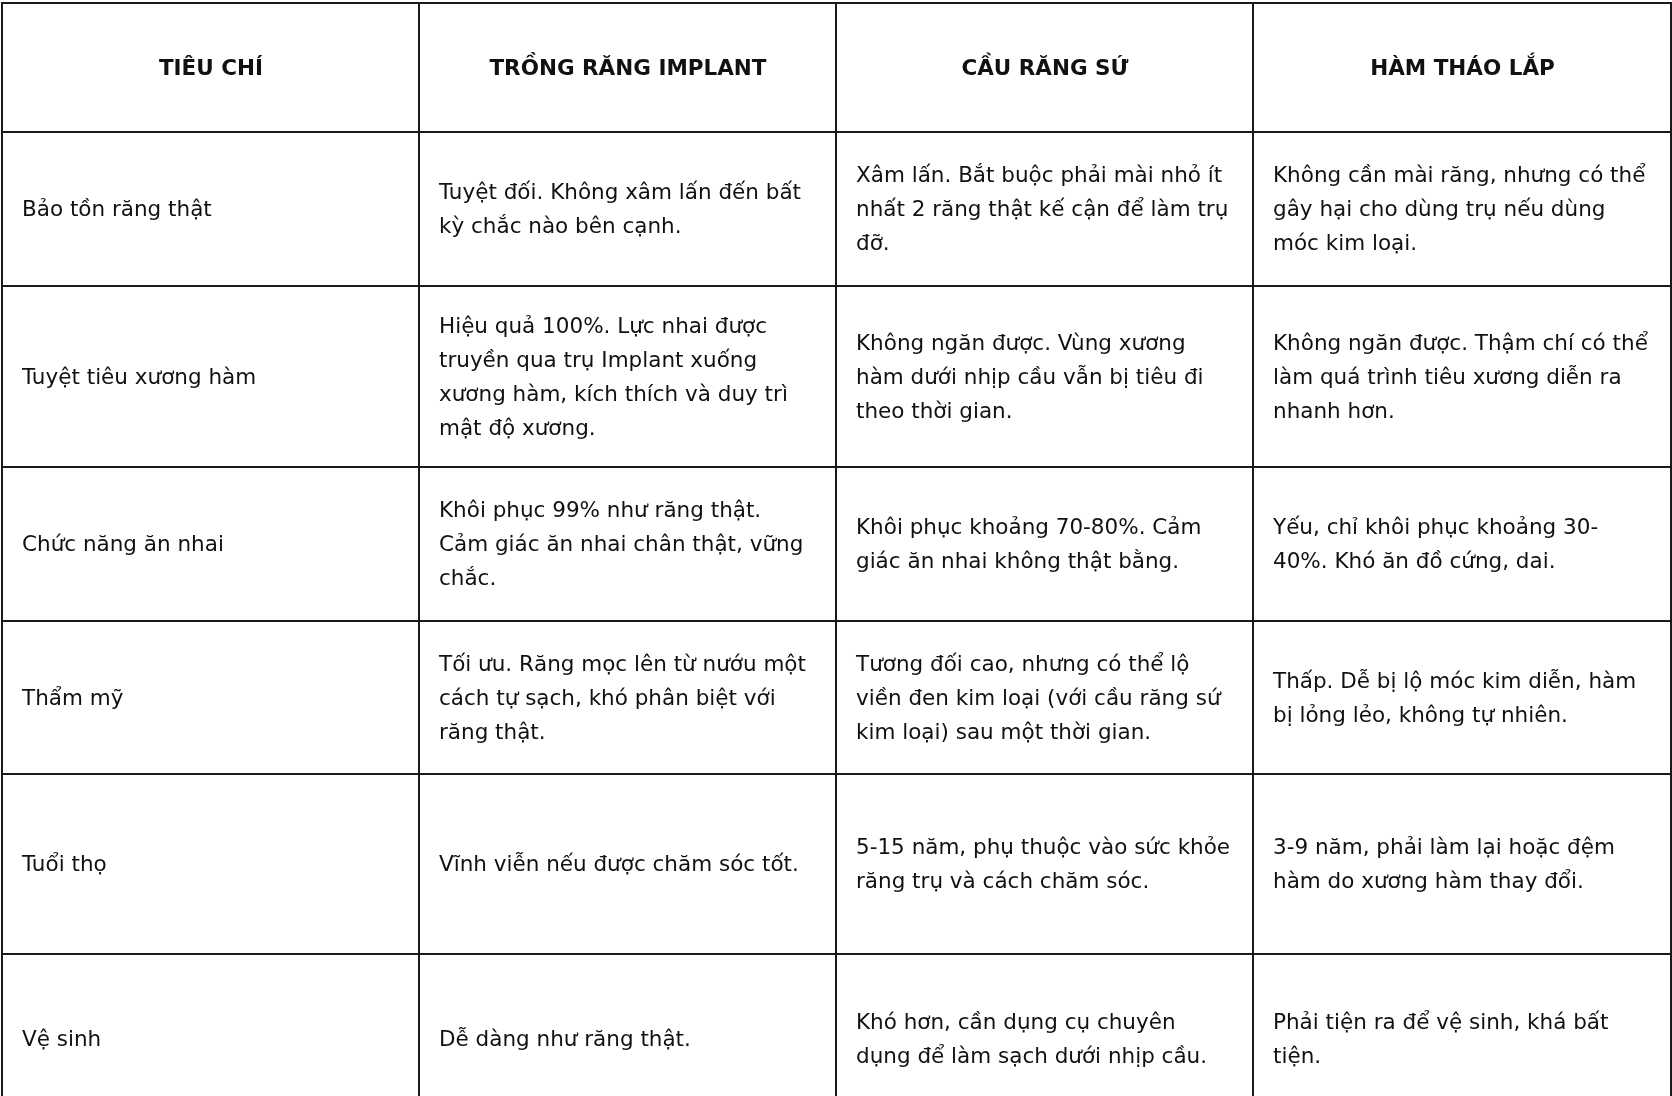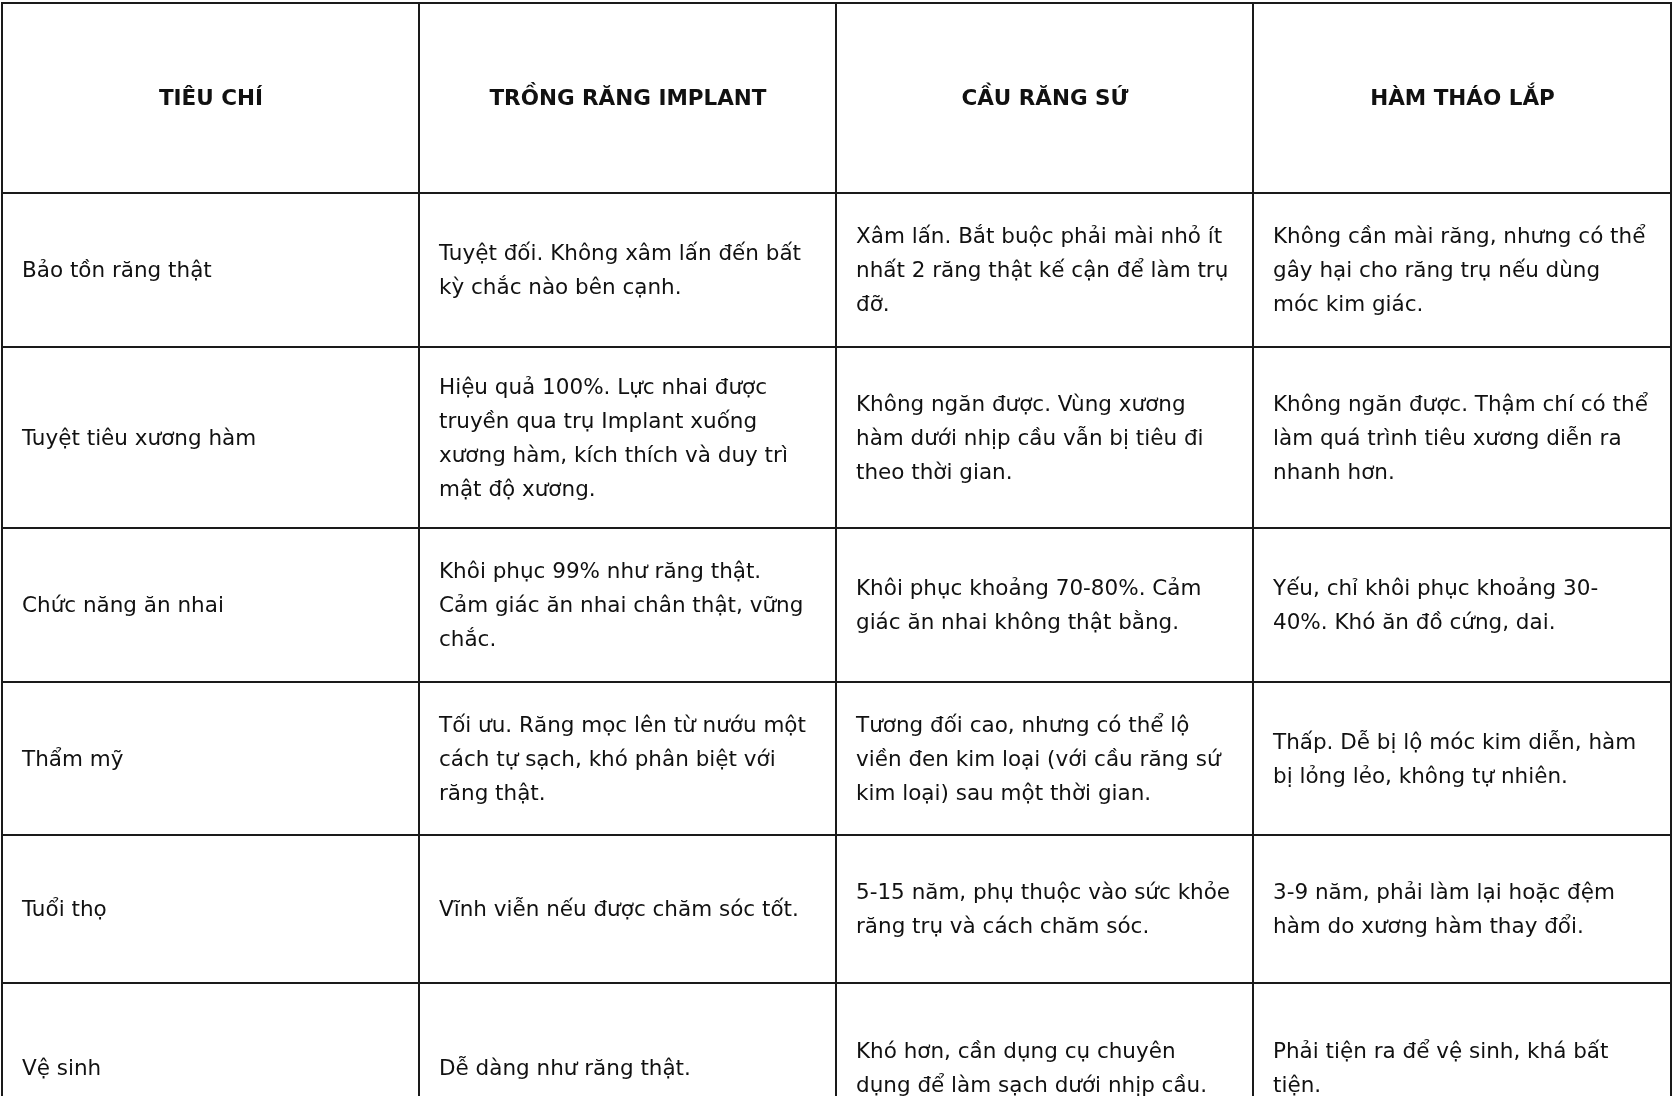--- a/index.html
+++ b/index.html
@@ -23,26 +23,26 @@
   }
   th {
     font-weight: bold;
     text-align: center;
     font-size: 21.5px;
   }
   col.c1 { width: 417px; }
   col.c2 { width: 417px; }
   col.c3 { width: 417px; }
   col.c4 { width: 418px; }
-  tr.h0 { height: 190px; }
+  tr.h0 { height: 129px; }
   tr.r0 { height: 154px; }
   tr.r1 { height: 181px; }
   tr.r2 { height: 154px; }
   tr.r3 { height: 153px; }
-  tr.r4 { height: 148px; }
+  tr.r4 { height: 180px; }
   tr.r5 { height: 169px; }
 </style>
 </head>
 <body>
 
 <div class="table-wrap">
 <table>
   <colgroup>
         <col class="c1">
         <col class="c2">
@@ -55,21 +55,21 @@
       <th>TRỒNG RĂNG IMPLANT</th>
       <th>CẦU RĂNG SỨ</th>
       <th>HÀM THÁO LẮP</th>
     </tr>
   </thead>
   <tbody>
     <tr class="r0">
       <td>Bảo tồn răng thật</td>
       <td>Tuyệt đối. Không xâm lấn đến bất kỳ chắc nào bên cạnh.</td>
       <td>Xâm lấn. Bắt buộc phải mài nhỏ ít nhất 2 răng thật kế cận để làm trụ đỡ.</td>
-      <td>Không cần mài răng, nhưng có thể gây hại cho răng trụ nếu dùng móc kim giác.</td>
+      <td>Không cần mài răng, nhưng có thể gây hại cho dùng trụ nếu dùng móc kim loại.</td>
     </tr>
     <tr class="r1">
       <td>Tuyệt tiêu xương hàm</td>
       <td>Hiệu quả 100%. Lực nhai được truyền qua trụ Implant xuống xương hàm, kích thích và duy trì mật độ xương.</td>
       <td>Không ngăn được. Vùng xương hàm dưới nhịp cầu vẫn bị tiêu đi theo thời gian.</td>
       <td>Không ngăn được. Thậm chí có thể làm quá trình tiêu xương diễn ra nhanh hơn.</td>
     </tr>
     <tr class="r2">
       <td>Chức năng ăn nhai</td>
       <td>Khôi phục 99% như răng thật. Cảm giác ăn nhai chân thật, vững chắc.</td>

